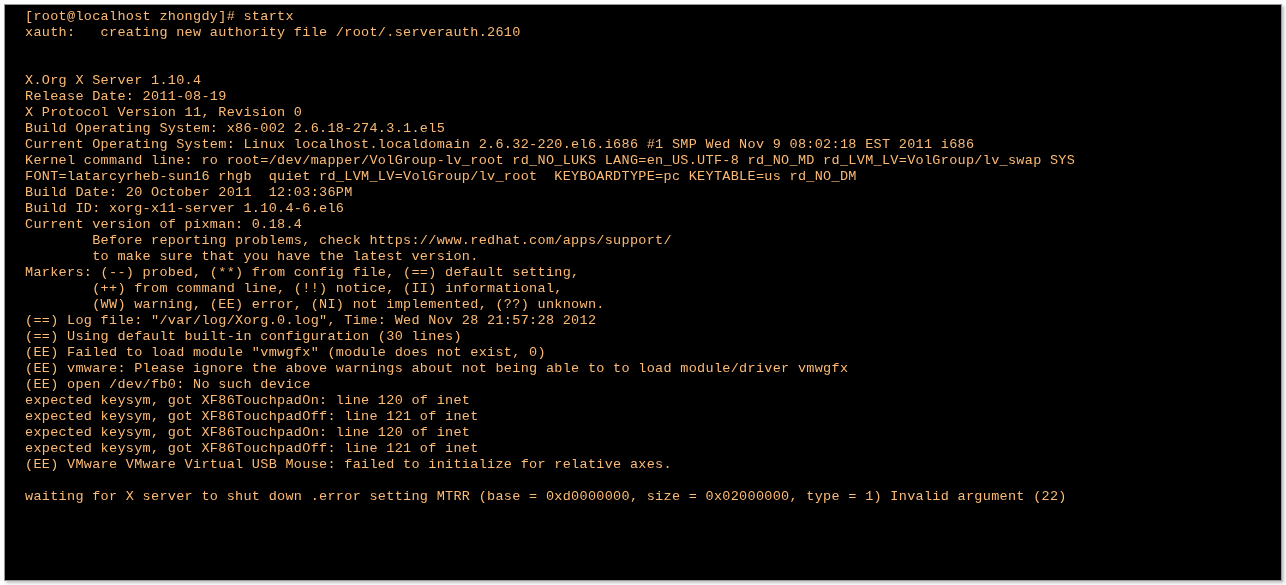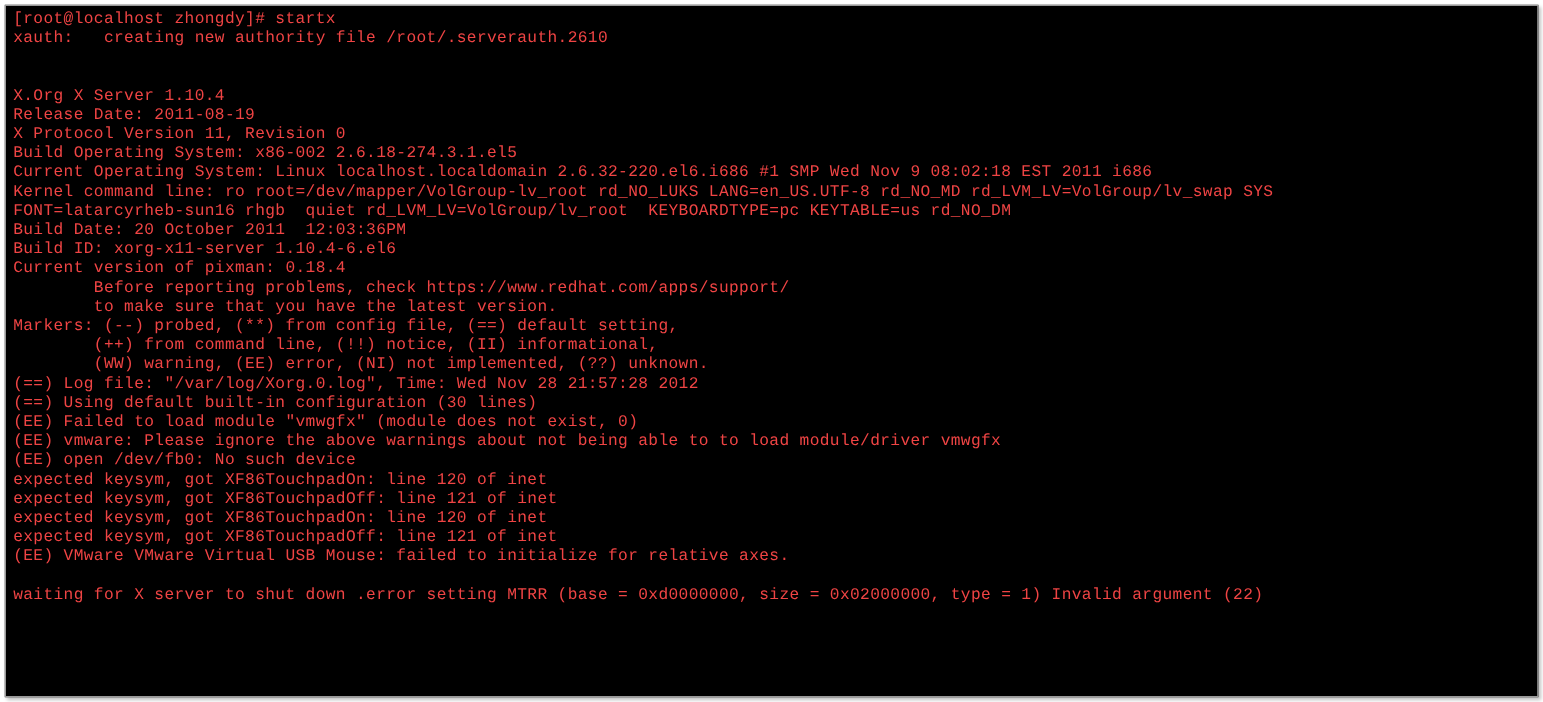--- a/index.html
+++ b/index.html
@@ -9,25 +9,25 @@
     }
     body {
       background: #fff;
       padding: 4px;
       width: 1286px;
       height: 585px;
       overflow: hidden;
     }
     .terminal {
       background: #000;
-      color: #ef4444;
+      color: #fdba74;
       font-family: "Courier New", Courier, monospace;
       font-size: 13.5px;
       line-height: 16px;
-      padding: 4px 6px;
+      padding: 4px 20px;
       width: 100%;
       height: 100%;
       white-space: pre;
       border: 1px solid #999;
       box-shadow: 2px 2px 3px rgba(0,0,0,0.25);
       overflow: hidden;
       letter-spacing: 0.3px;
     }
     .prompt-line {
       display: inline;

